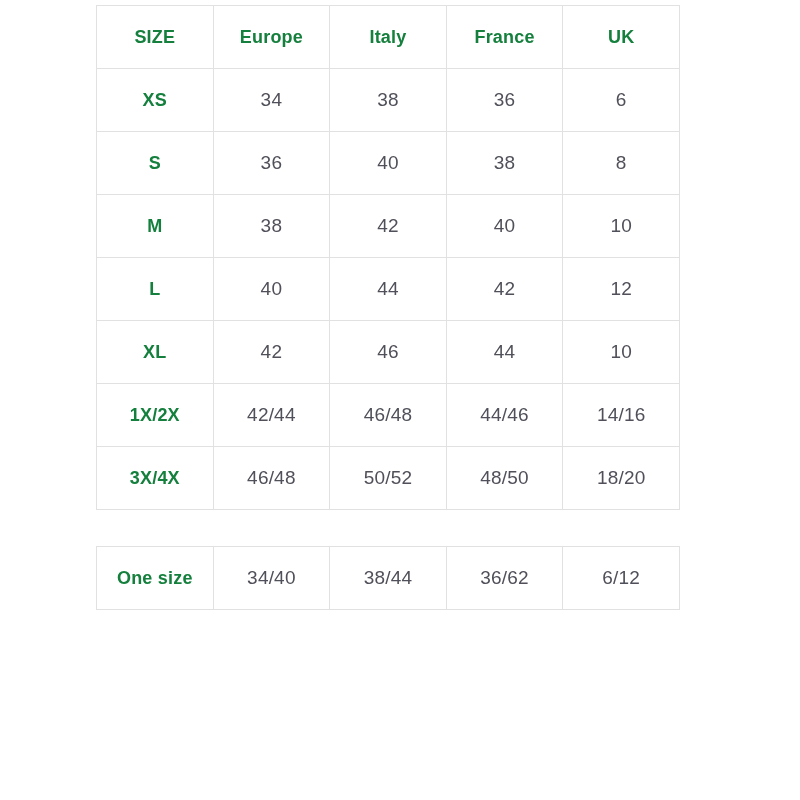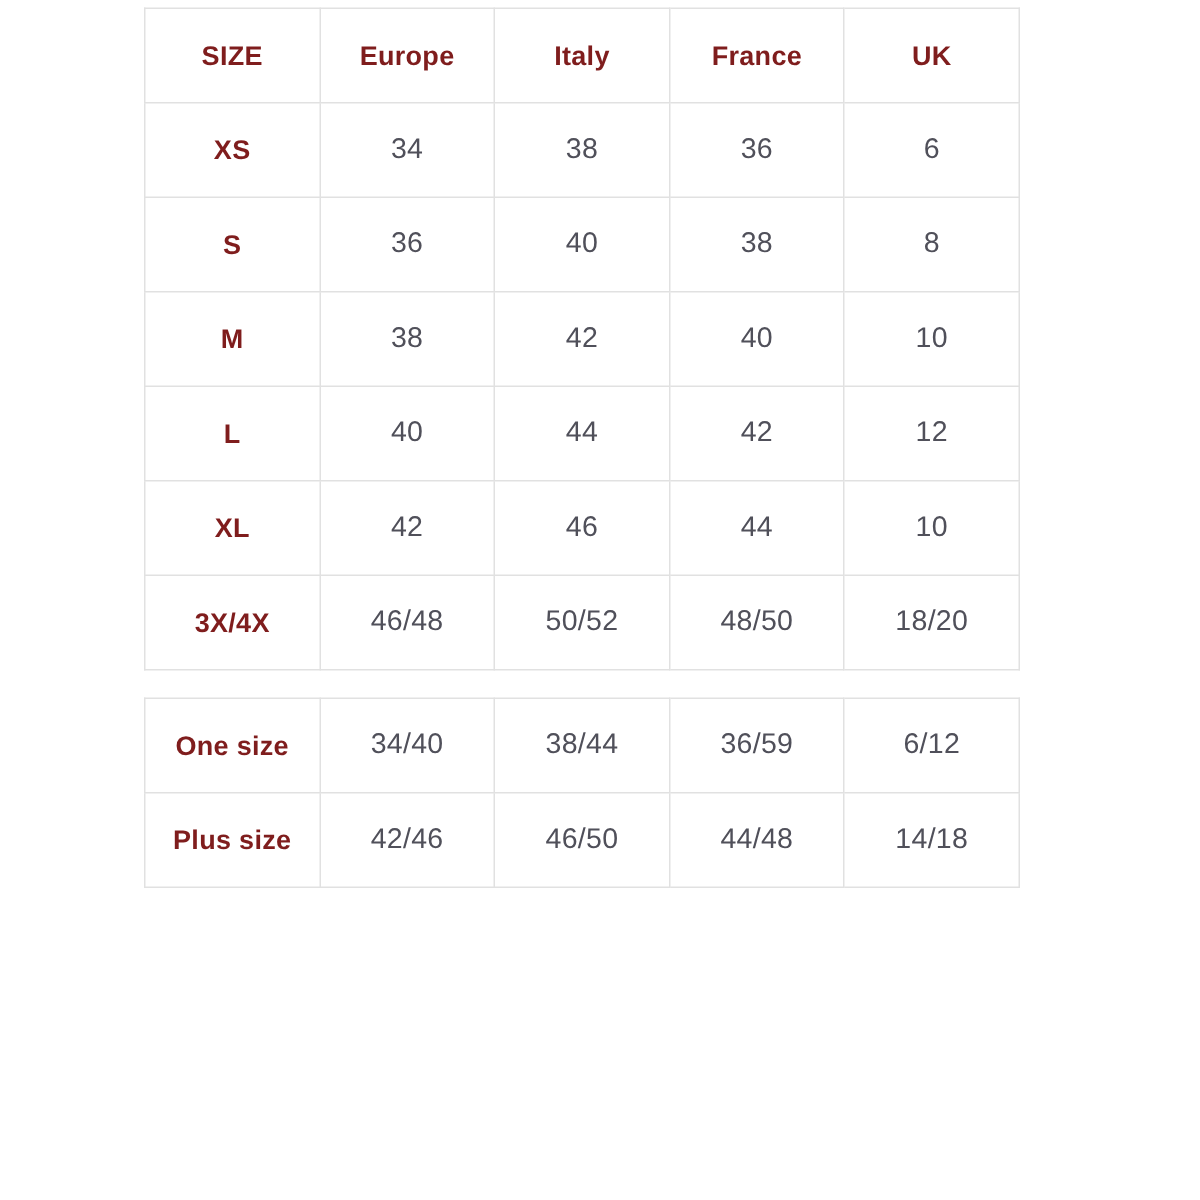--- a/index.html
+++ b/index.html
@@ -21,35 +21,35 @@
     left: 96px;
     top: 5px;
   }
   table.size-table {
     border-collapse: collapse;
     table-layout: fixed;
     width: 583px;
     background: #ffffff;
   }
   table.size-table.secondary {
-    margin-top: 18px;
+    margin-top: 36px;
   }
   table.size-table col { width: 116.6px; }
   table.size-table td, table.size-table th {
     border: 1px solid #e1e1e1;
     height: 62px;
     text-align: center;
     vertical-align: middle;
     padding: 0;
     letter-spacing: 0.2px;
   }
   th.col-header, td.row-label {
     font-weight: 700;
     font-size: 18px;
-    color: #7f1d1d;
+    color: #15803d;
   }
   td.cell-value {
     font-weight: 400;
     font-size: 19px;
     color: #50505a;
   }
 </style>
 </head>
 <body>
 
@@ -103,20 +103,27 @@
             <td class="cell-value">12</td>
           </tr>
           <tr>
             <td class="row-label">XL</td>
             <td class="cell-value">42</td>
             <td class="cell-value">46</td>
             <td class="cell-value">44</td>
             <td class="cell-value">10</td>
           </tr>
           <tr>
+            <td class="row-label">1X/2X</td>
+            <td class="cell-value">42/44</td>
+            <td class="cell-value">46/48</td>
+            <td class="cell-value">44/46</td>
+            <td class="cell-value">14/16</td>
+          </tr>
+          <tr>
             <td class="row-label">3X/4X</td>
             <td class="cell-value">46/48</td>
             <td class="cell-value">50/52</td>
             <td class="cell-value">48/50</td>
             <td class="cell-value">18/20</td>
           </tr>
         </tbody>
     </table>
 
     <table class="size-table secondary">
@@ -125,27 +132,20 @@
           <col>
           <col>
           <col>
           <col>
         </colgroup>
       <tbody>
           <tr>
             <td class="row-label">One size</td>
             <td class="cell-value">34/40</td>
             <td class="cell-value">38/44</td>
-            <td class="cell-value">36/59</td>
+            <td class="cell-value">36/62</td>
             <td class="cell-value">6/12</td>
-          </tr>
-          <tr>
-            <td class="row-label">Plus size</td>
-            <td class="cell-value">42/46</td>
-            <td class="cell-value">46/50</td>
-            <td class="cell-value">44/48</td>
-            <td class="cell-value">14/18</td>
           </tr>
         </tbody>
     </table>
 
   </div>
 </div>
 
 </body></html>

